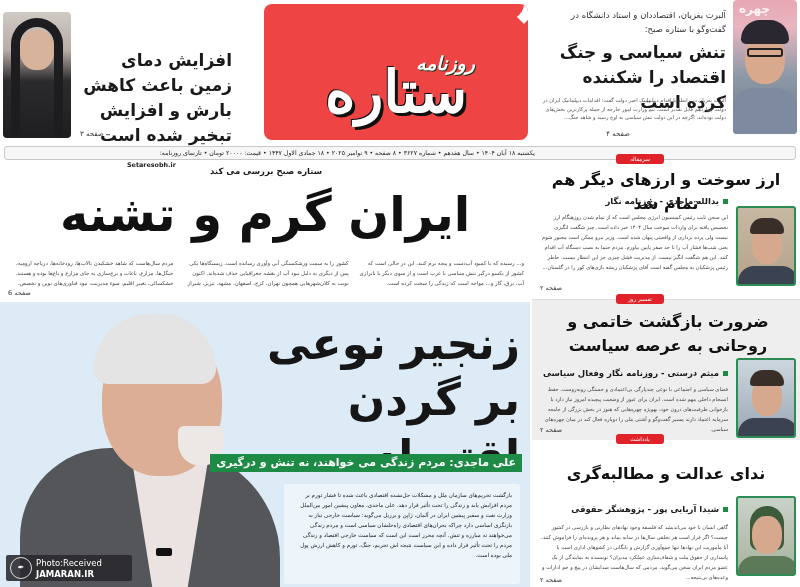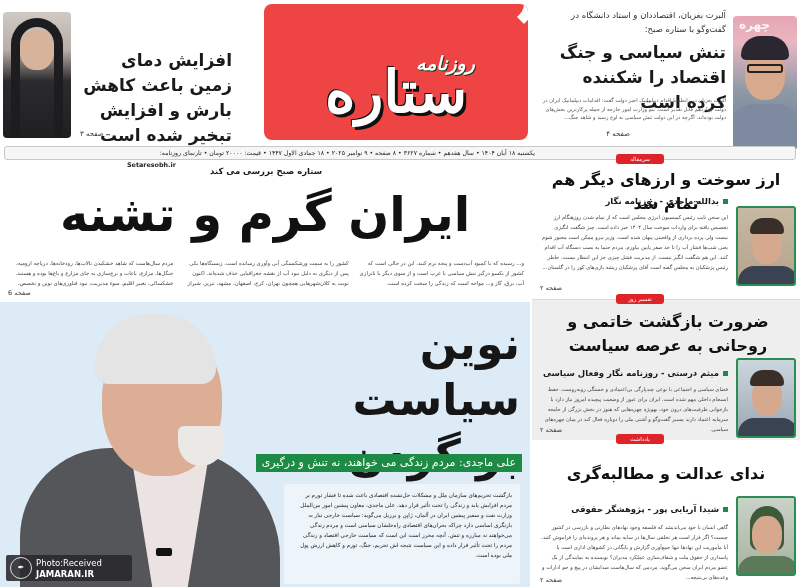--- a/index.html
+++ b/index.html
@@ -23,21 +23,21 @@
   .logo { position: absolute; left: 264px; top: 4px; width: 264px; height: 136px; background: #ef4444;
     border-radius: 8px; overflow: hidden; }
   .logo .sub { position: absolute; left: 152px; top: 48px; font-size: 19px; font-style: italic; color: #ffffff; font-weight: bold;
     text-shadow: 1px 1px 0 #0b3b1c; }
   .logo .name { position: absolute; left: 0; top: 48px; width: 264px; text-align: center; font-size: 58px; font-weight: bold;
     color: #ffffff; font-family: "DejaVu Serif", serif; text-shadow: 3px 3px 0 #101010, -1px -1px 0 #101010; line-height: 80px; }
   .logo .swoosh { position: absolute; left: 190px; top: -30px; width: 80px; height: 60px; border: 10px solid #ffffff;
     border-radius: 50%; border-bottom-color: transparent; border-left-color: transparent; }
 
   .mh-right { position: absolute; right: 0; top: 0; width: 268px; height: 140px; }
-  .mh-right .photo { position: absolute; right: 3px; top: 16px; width: 64px; height: 134px; border-radius: 4px;
+  .mh-right .photo { position: absolute; right: 3px; top: 0; width: 64px; height: 134px; border-radius: 4px;
     background: linear-gradient(180deg,#e7a6b4 0%,#e9b6c0 20%,#8f9aa8 55%,#6e7b8c 100%); overflow: hidden; }
   .mh-right .photo .tag { position: absolute; left: 6px; top: 2px; font-size: 12px; font-weight: bold; color: #ffffff; opacity: 0.85; }
   .mh-right .photo .hair { position: absolute; left: 8px; top: 20px; width: 48px; height: 24px; border-radius: 24px 24px 6px 6px; background: #2a2730; }
   .mh-right .photo .face { position: absolute; left: 12px; top: 34px; width: 40px; height: 50px; border-radius: 45%; background: #d9a98e; }
   .mh-right .photo .glasses { position: absolute; left: 14px; top: 48px; width: 36px; height: 9px; border: 2px solid #222; border-radius: 3px; }
   .mh-right .photo .coat { position: absolute; left: 0; top: 88px; width: 64px; height: 50px; background: #7d8aa0; border-radius: 20px 20px 0 0; }
   .mh-right .kicker { position: absolute; right: 74px; top: 8px; width: 186px; font-size: 8.5px; line-height: 14px; color: #333; }
   .mh-right .headline { position: absolute; right: 74px; top: 40px; width: 186px; font-size: 17px; font-weight: bold; line-height: 25px; }
   .mh-right .lead { position: absolute; right: 74px; top: 96px; width: 186px; font-size: 5.2px; line-height: 8.5px; color: #555; }
   .mh-right .pageref { position: absolute; right: 170px; top: 130px; font-size: 7px; color: #333; }
@@ -70,21 +70,21 @@
     border-radius: 60px 60px 16px 16px; }
   .feature .person .beard { position: absolute; left: 168px; top: 118px; width: 46px; height: 40px; background: #ebe8e6; border-radius: 6px 6px 24px 24px; }
   .feature .person .mic { position: absolute; left: 146px; top: 240px; width: 16px; height: 8px; background: #111; border-radius: 2px; }
   .feature .credit { position: absolute; left: 6px; top: 253px; width: 126px; height: 26px; background: rgba(40,40,44,0.88); border-radius: 2px; }
   .feature .credit .seal { position: absolute; left: 4px; top: 2px; width: 22px; height: 22px; border-radius: 50%; border: 1px solid #ddd;
     color: #fff; font-size: 8px; line-height: 20px; text-align: center; }
   .feature .credit .line1 { position: absolute; left: 30px; top: 3px; font-size: 8.5px; color: #ffffff; }
   .feature .credit .line2 { position: absolute; left: 30px; top: 14px; font-size: 8.5px; color: #ffffff; font-weight: bold; }
 
   .feature .headline { position: absolute; right: 10px; top: 14px; width: 270px; font-size: 44px; font-weight: bold; line-height: 56px; color: #161616; }
-  .feature .quote { position: absolute; right: 8px; top: 152px; background: #1d8a45; color: #ffffff; font-size: 11px; font-weight: normal;
+  .feature .quote { position: absolute; right: 8px; top: 152px; background: #1d8a45; color: #ffffff; font-size: 11px; font-weight: bold;
     padding: 1px 6px; line-height: 16px; }
   .feature .body { position: absolute; right: 10px; top: 182px; width: 236px; height: 100px; background: #eef5fa; border-radius: 3px;
     padding: 6px 8px; font-size: 5.6px; line-height: 10px; color: #222; }
 
   
   .rcol { position: absolute; left: 532px; top: 160px; width: 268px; height: 427px; }
   .sec { position: absolute; left: 0; width: 268px; }
   .sec .label { position: absolute; left: 84px; top: -6px; width: 48px; height: 10px; background: #e02229; color: #fff;
     font-size: 5.5px; line-height: 10px; text-align: center; border-radius: 3px; }
   .sec .headline { position: absolute; right: 6px; width: 256px; text-align: center; font-size: 16px; font-weight: bold; line-height: 24px; color: #111; }
@@ -167,21 +167,21 @@
     <div class="hair"></div>
     <div class="beard"></div>
     <div class="mic"></div>
   </div>
   <div class="credit">
     <div class="seal">✒</div>
     <div class="line1">Photo:Received</div>
     <div class="line2">JAMARAN.IR</div>
   </div>
   <div class="headline rtl">
-    <div>نوین سیاست</div>
+    <div>زنجیر نوعی</div>
     <div>بر گردن اقتصاد</div>
   </div>
   <div class="quote rtl">علی ماجدی: مردم زندگی می خواهند، نه تنش و درگیری</div>
   <div class="body rtl">بازگشت تحریم‌های سازمان ملل و مشکلات حل‌نشده اقتصادی باعث شده تا فشار تورم بر مردم افزایش یابد و زندگی را تحت تأثیر قرار دهد. علی ماجدی، معاون پیشین امور بین‌الملل وزارت نفت و سفیر پیشین ایران در آلمان، ژاپن و برزیل می‌گوید: سیاست خارجی نیاز به بازنگری اساسی دارد چراکه بحران‌های اقتصادی راه‌حلشان سیاسی است و مردم زندگی می‌خواهند نه مبارزه و تنش. آنچه محرز است این است که سیاست خارجی اقتصاد و زندگی مردم را تحت تأثیر قرار داده و این سیاست نتیجه اش تحریم، جنگ، تورم و کاهش ارزش پول ملی بوده است.</div>
 </div>
 
 <div class="rcol">
 
   <div class="sec s1">
     <div class="label rtl">سرمقاله</div>

